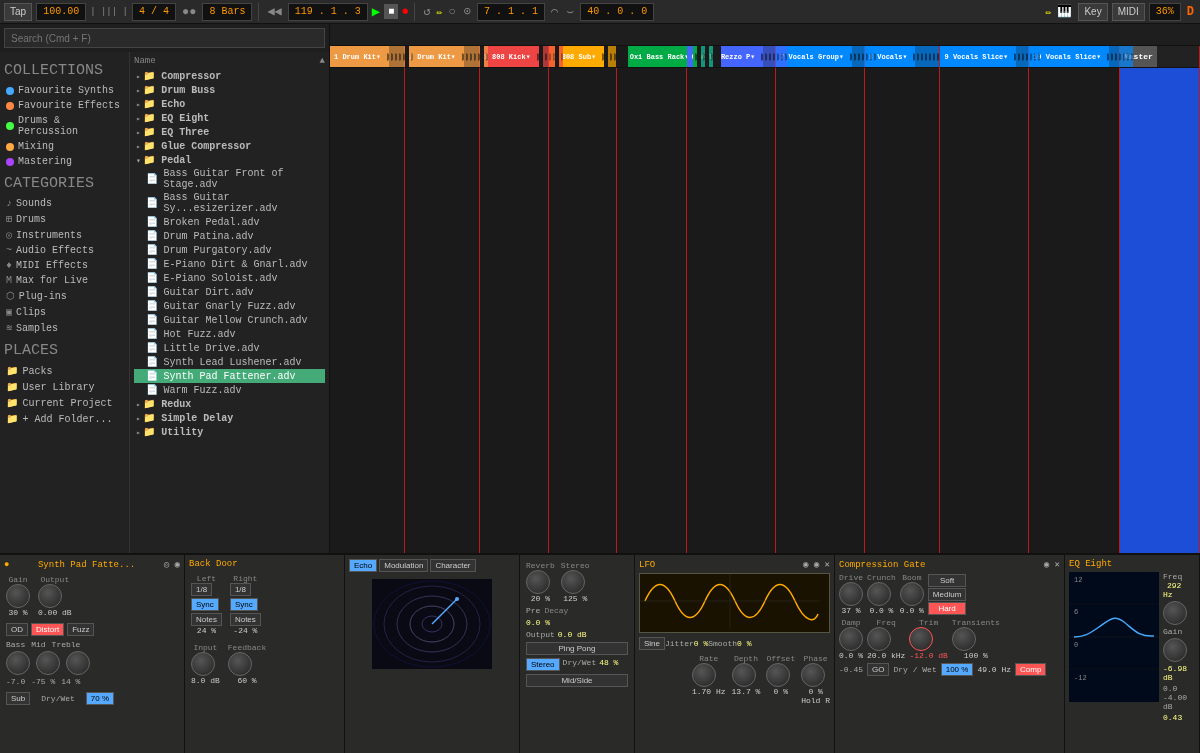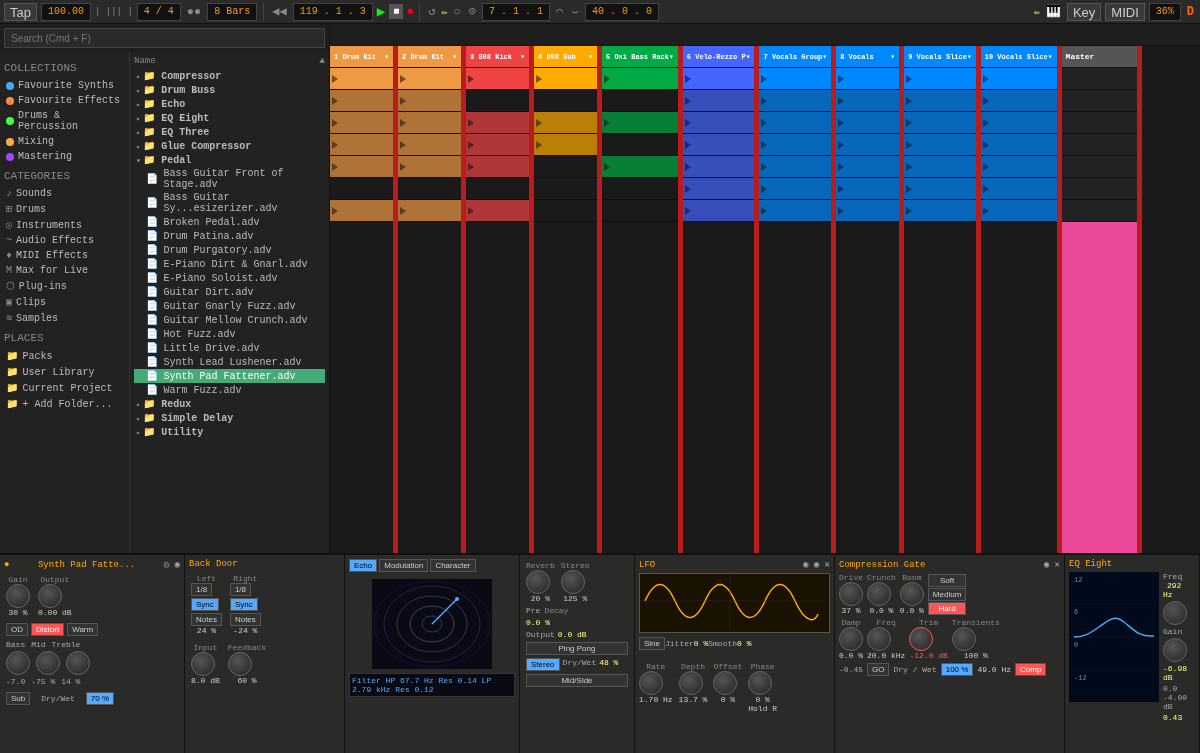--- a/index.html
+++ b/index.html
@@ -20,21 +20,21 @@
       background: #2a2a2a;
       height: 24px;
       border-bottom: 1px solid #111;
       padding: 0 4px;
       gap: 4px;
     }
     .top-btn {
       background: #3a3a3a;
       border: 1px solid #555;
       color: #ccc;
-      font-size: 13px;
+      font-size: 10px;
       padding: 1px 5px;
       cursor: pointer;
       height: 18px;
     }
     .top-display {
       background: #111;
       border: 1px solid #444;
       color: #f90;
       font-size: 10px;
       padding: 1px 6px;
@@ -81,21 +81,21 @@
       flex: 1;
       overflow: hidden;
     }
     #collections-panel {
       width: 130px;
       padding: 4px;
       border-right: 1px solid #333;
       overflow-y: auto;
     }
     .panel-header {
-      font-size: 11px;
+      font-size: 15px;
       color: #888;
       text-transform: uppercase;
       margin-bottom: 4px;
       margin-top: 6px;
     }
     .coll-item {
       display: flex;
       align-items: center;
       gap: 4px;
       padding: 2px 2px;
@@ -220,22 +220,22 @@
       border: 1px solid #555;
       background: #333;
       color: #ccc;
       cursor: pointer;
     }
     .dev-btn.active { background: #f55; color: #fff; }
     .dev-btn.active2 { background: #5af; color: #000; }
 
     .track-col {
       display: flex;
-      flex-direction: column;
-      border-right: 5px solid #b91c1c;
+      flex-direction: row;
+      border-right: 1px solid #b91c1c;
       min-width: 68px;
     }
 
     .track-header {
       height: 22px;
       display: flex;
       align-items: center;
       justify-content: space-between;
       padding: 0 4px;
       font-size: 8px;
@@ -263,21 +263,21 @@
       background: transparent;
       border-left: 6px solid rgba(0,0,0,0.5);
       border-top: 4px solid transparent;
       border-bottom: 4px solid transparent;
       flex-shrink: 0;
       margin-right: 2px;
     }
 
     .master-col {
       min-width: 80px;
-      background: #ec4899;
+      background: #1d4ed8;
     }
 
     
     ::-webkit-scrollbar { width: 6px; height: 6px; }
     ::-webkit-scrollbar-track { background: #1a1a1a; }
     ::-webkit-scrollbar-thumb { background: #444; border-radius: 3px; }
 
     .arr-scene-labels {
       width: 70px;
       background: #222;
@@ -841,21 +841,21 @@
         </div>
         <div>
           <div class="dev-label">Output</div>
           <div class="dev-knob"></div>
           <div class="dev-val">0.00 dB</div>
         </div>
       </div>
       <div style="display:flex;gap:3px;margin-top:4px;">
         <button class="dev-btn">OD</button>
         <button class="dev-btn active">Distort</button>
-        <button class="dev-btn">Warm</button>
+        <button class="dev-btn">Fuzz</button>
       </div>
       <div style="display:flex;gap:6px;font-size:8px;color:#aaa;margin-top:2px;">
         <span>Bass</span>
         <span>Mid</span>
         <span>Treble</span>
       </div>
       <div style="display:flex;gap:6px;">
         <div class="dev-knob"></div>
         <div class="dev-knob"></div>
         <div class="dev-knob"></div>
@@ -925,21 +925,20 @@
         <ellipse cx="60" cy="45" rx="10" ry="8" fill="none" stroke="#336" stroke-width="1"></ellipse>
         <ellipse cx="60" cy="45" rx="22" ry="18" fill="none" stroke="#446" stroke-width="1"></ellipse>
         <ellipse cx="60" cy="45" rx="35" ry="28" fill="none" stroke="#335" stroke-width="1"></ellipse>
         <ellipse cx="60" cy="45" rx="48" ry="38" fill="none" stroke="#224" stroke-width="1"></ellipse>
         <ellipse cx="60" cy="45" rx="58" ry="43" fill="none" stroke="#113" stroke-width="1"></ellipse>
 
         <line x1="60" y1="45" x2="85" y2="20" stroke="#5af" stroke-width="1.5"></line>
         <circle cx="85" cy="20" r="2" fill="#5af"></circle>
       </svg>
     </div>
-    <div style="font-size:8px;color:#5af;background:#0a0a15;padding:2px;border:1px solid #333;">Filter HP 67.7 Hz  Res 0.14  LP 2.79 kHz  Res 0.12</div>
   </div>
 
   <div class="device-panel" style="width:115px;">
     <div style="display:flex;flex-direction:column;gap:3px;padding:2px;">
       <div style="display:flex;gap:6px;align-items:center;">
         <div>
           <div class="dev-label">Reverb</div>
           <div class="dev-knob"></div>
           <div class="dev-val">20 %</div>
         </div>
@@ -984,21 +983,21 @@
         <line x1="90" y1="0" x2="90" y2="55" stroke="#333" stroke-width="0.5"></line>
       </svg>
     </div>
     <div style="display:flex;align-items:center;flex-wrap:wrap;">
       <button class="dev-btn">Sine</button>
       <span style="font-size:8px;color:#aaa;">Jitter</span>
       <span style="font-size:8px;color:#ff8;">0 %</span>
       <span style="font-size:8px;color:#aaa;">Smooth</span>
       <span style="font-size:8px;color:#ff8;">0 %</span>
     </div>
-    <div style="display:flex;gap:6px;margin-top:12px;">
+    <div style="display:flex;gap:6px;margin-top:4px;justify-content:flex-end;">
       <div>
         <div class="dev-label">Rate</div>
         <div class="dev-knob"></div>
         <div class="dev-val">1.70 Hz</div>
       </div>
       <div>
         <div class="dev-label">Depth</div>
         <div class="dev-knob"></div>
         <div class="dev-val">13.7 %</div>
       </div>

